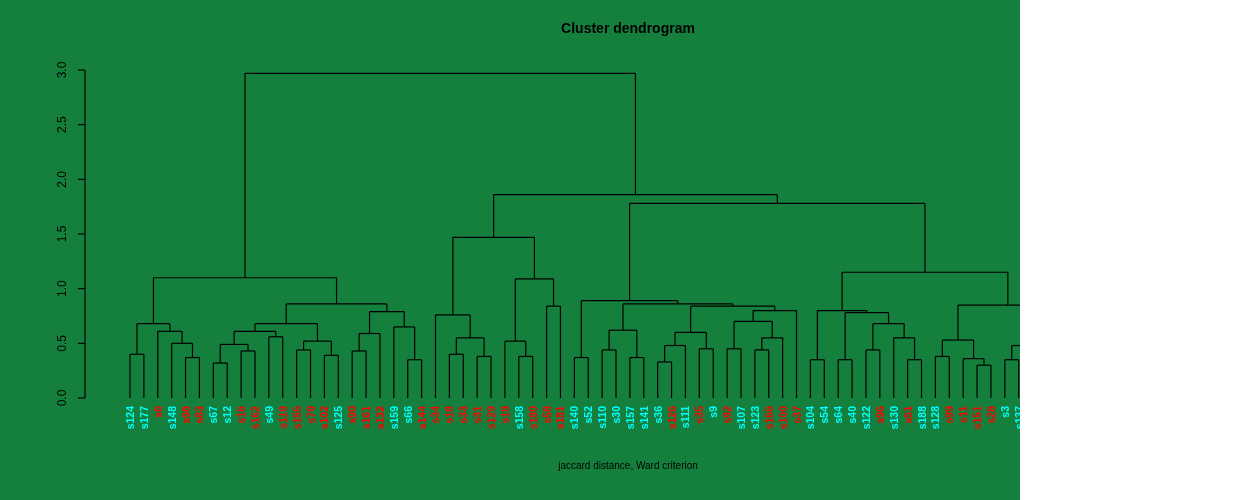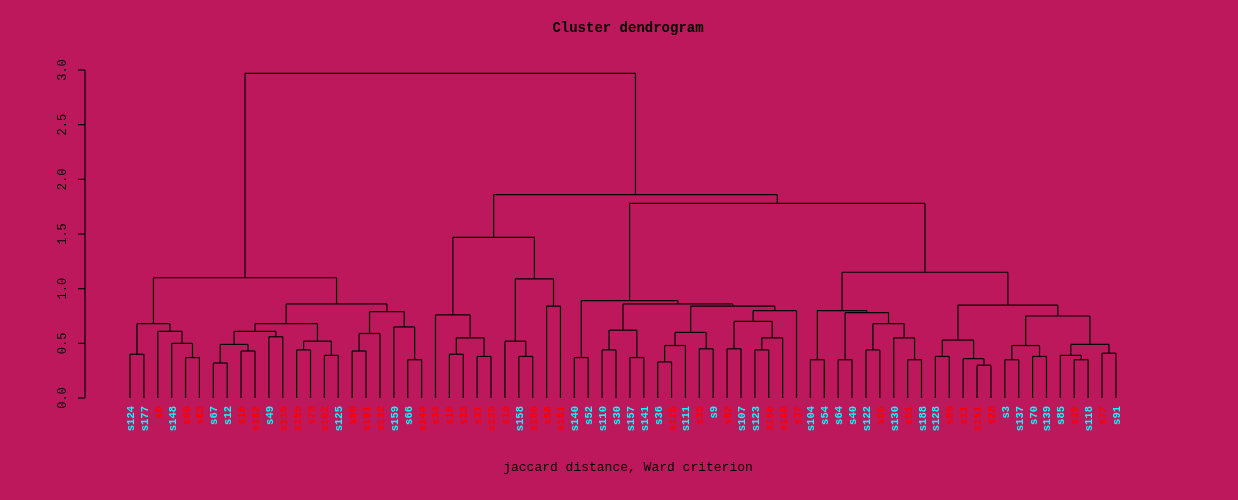--- a/index.html
+++ b/index.html
@@ -1,21 +1,21 @@
 <!DOCTYPE html>
 <html><head>
 <meta charset="utf-8">
 <style>
   html,body{margin:0;padding:0;background:#ffffff;}
-  #screen{position:relative;width:1238px;height:500px;background:#be185d;overflow:hidden;
-          font-family:Liberation Mono, monospace;}
+  #screen{position:relative;width:1020px;height:500px;background:#15803d;overflow:hidden;
+          font-family:Liberation Sans, sans-serif;}
   .fig-title{position:absolute;left:85px;top:20px;width:1086px;text-align:center;
              font-size:14px;font-weight:bold;color:#000;}
   .fig-caption{position:absolute;left:85px;top:460px;width:1086px;text-align:center;
-               font-size:13px;color:#000;}
+               font-size:10px;color:#000;}
   svg{position:absolute;left:0;top:0;}
   svg line{stroke:#000;stroke-width:1.2;}
   .ytick-label{font-size:12px;fill:#000;}
   .leaf-label{font-size:10.5px;font-weight:bold;}
 </style>
 </head>
 <body>
 <div id="screen">
 
   <div class="fig-title">Cluster dendrogram</div>

